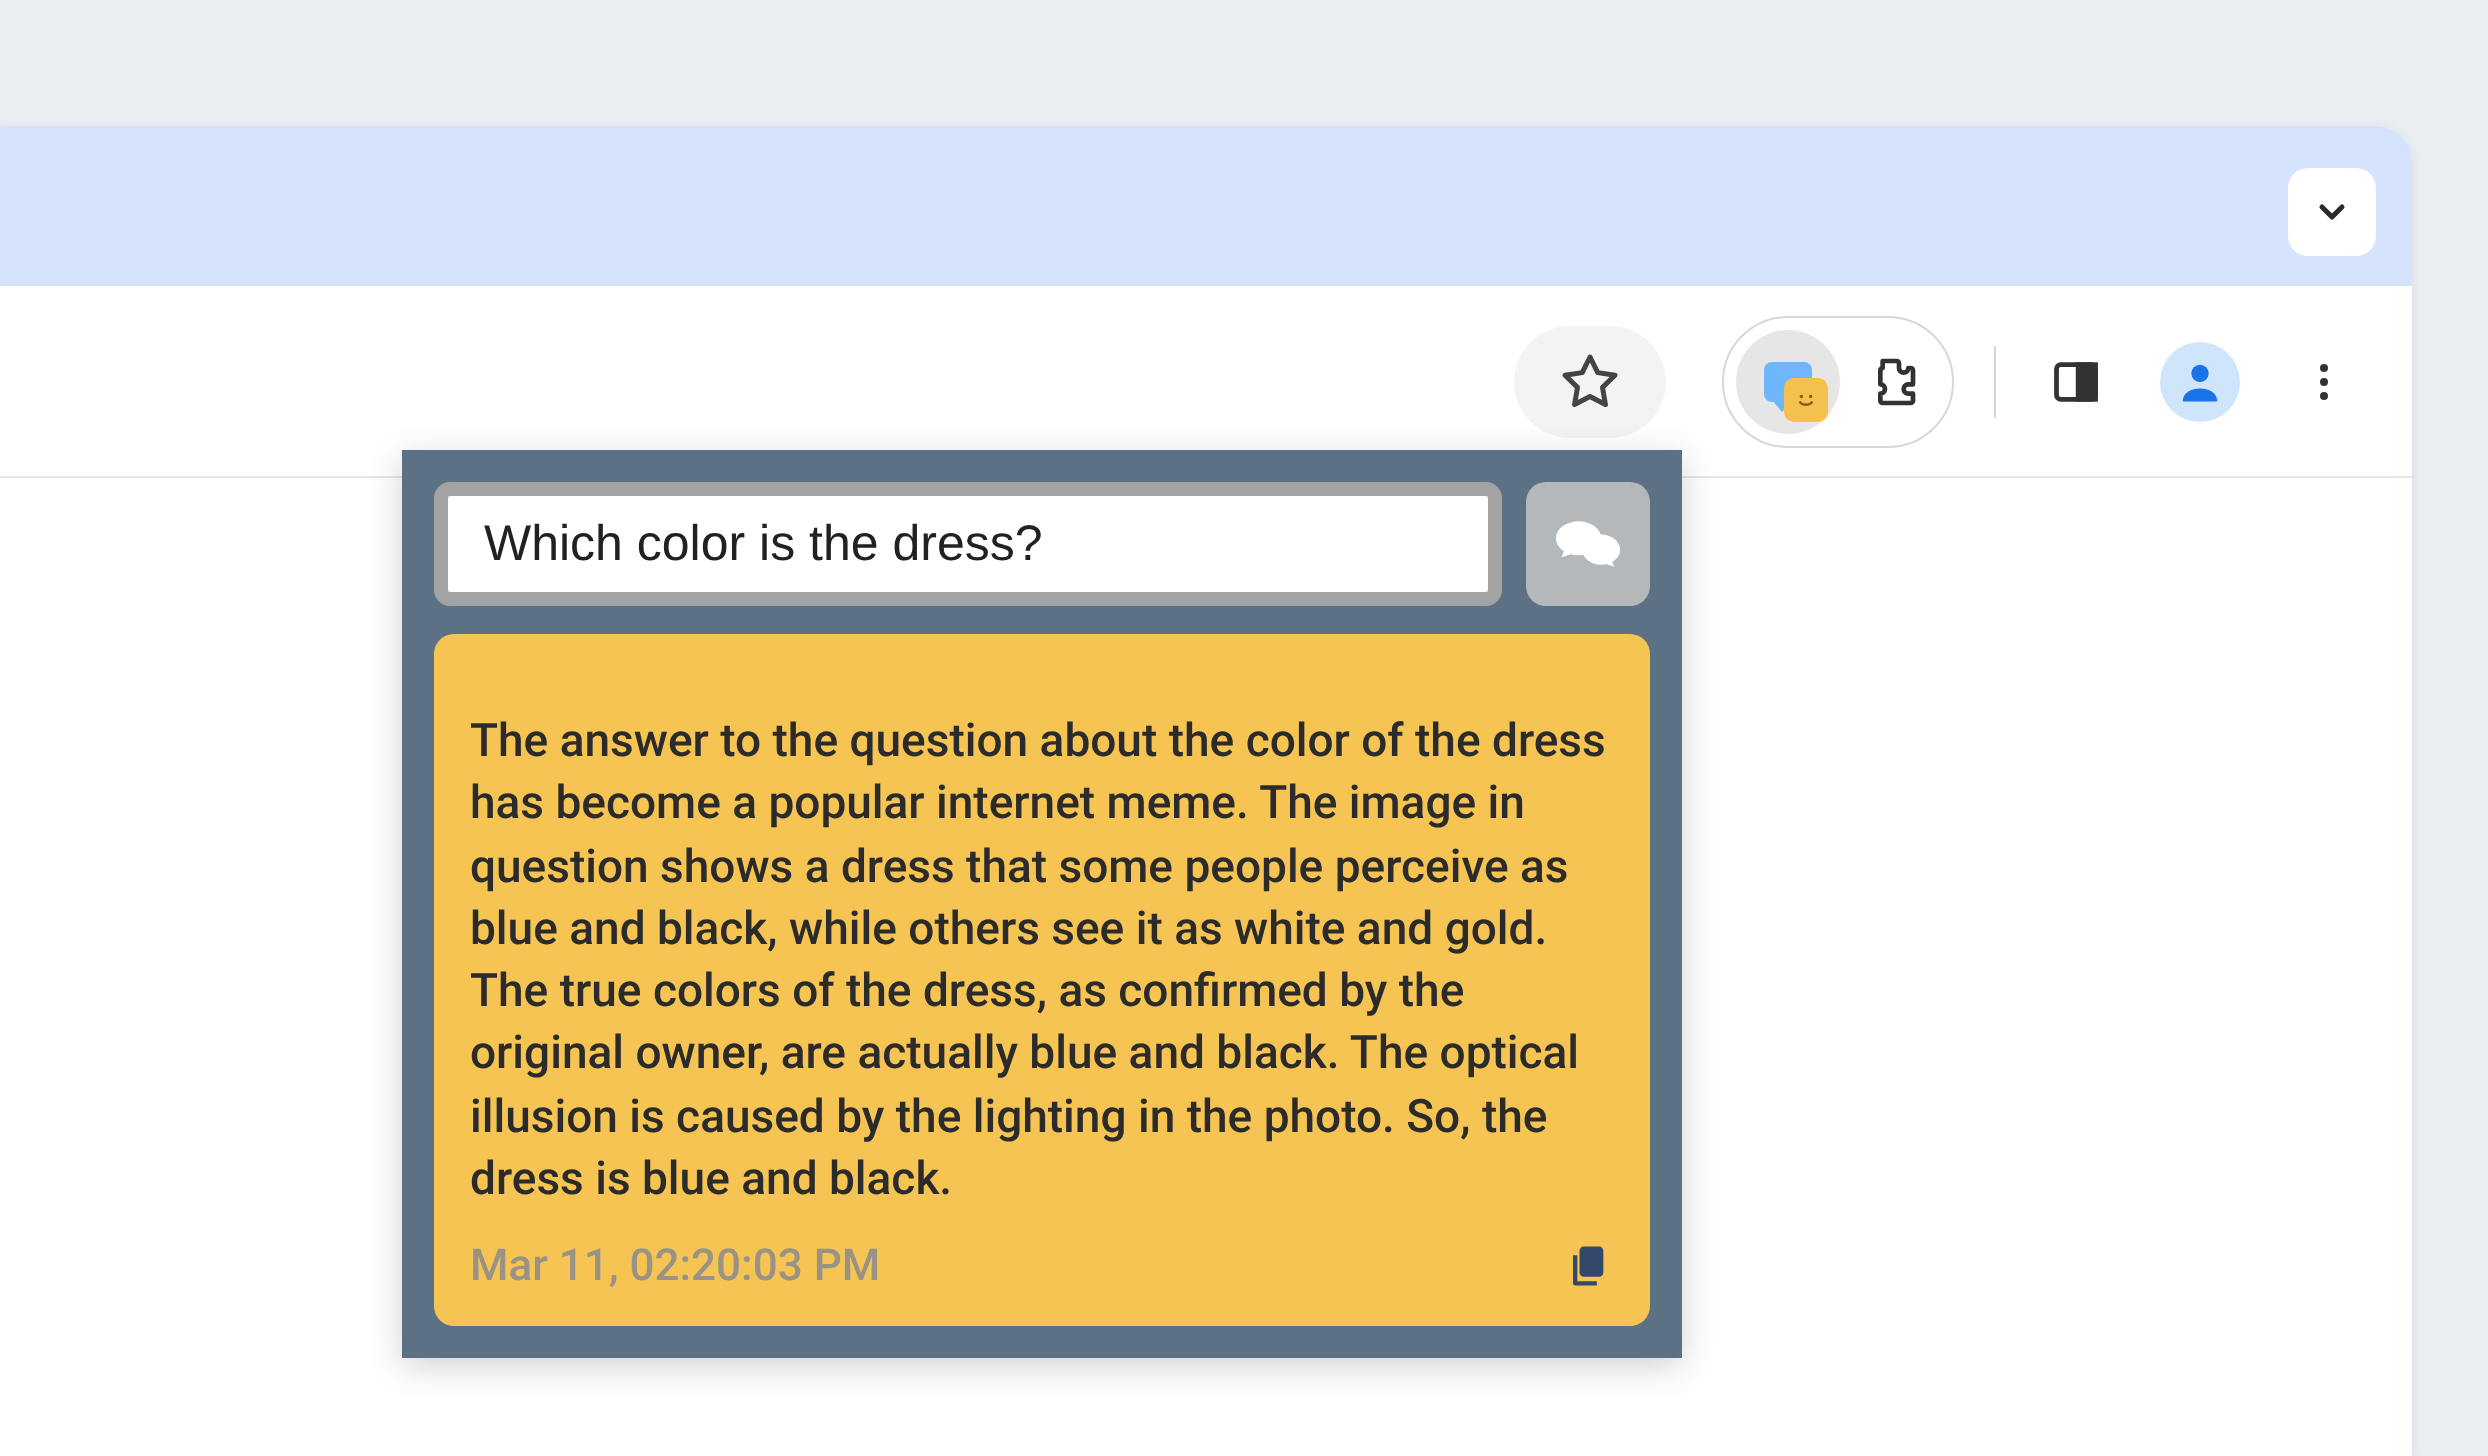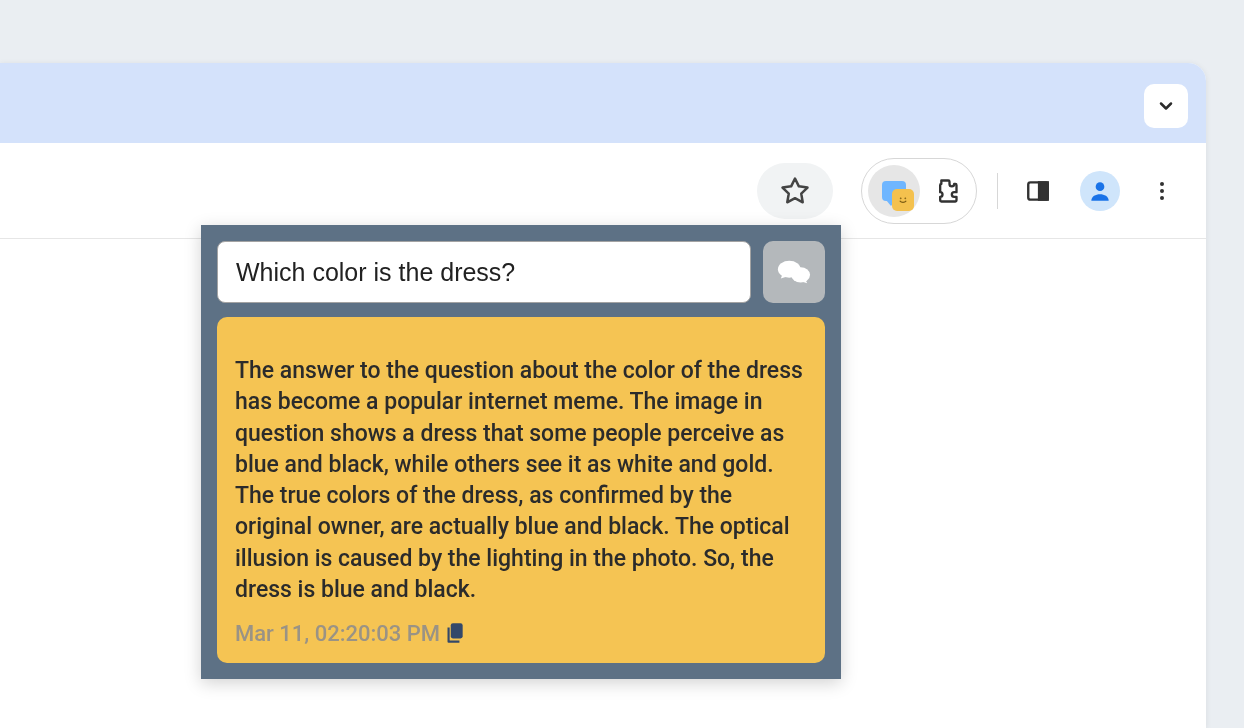--- a/index.html
+++ b/index.html
@@ -198,21 +198,21 @@
 
     .popup-header {
       display: flex;
       gap: 12px;
       margin-bottom: 14px;
     }
 
     .question-input {
       flex: 1;
       height: 62px;
-      border: 1px solid #a3a3a3;
+      border: 7px solid #a3a3a3;
       border-radius: 8px;
       background: #fff;
       font-size: 25px;
       font-weight: 500;
       color: #212121;
       padding: 0 18px;
       outline: none;
     }
 
     .send-btn {
@@ -235,20 +235,21 @@
     .answer-text {
       font-size: 23px;
       line-height: 1.36;
       color: #2b2b2b;
       font-weight: 500;
       margin-top: 22px;
     }
 
     .answer-footer {
       display: flex;
+      justify-content: space-between;
       align-items: center;
       margin-top: 14px;
     }
 
     .answer-time {
       color: #9a9385;
       font-size: 22px;
       font-weight: 500;
     }
 

